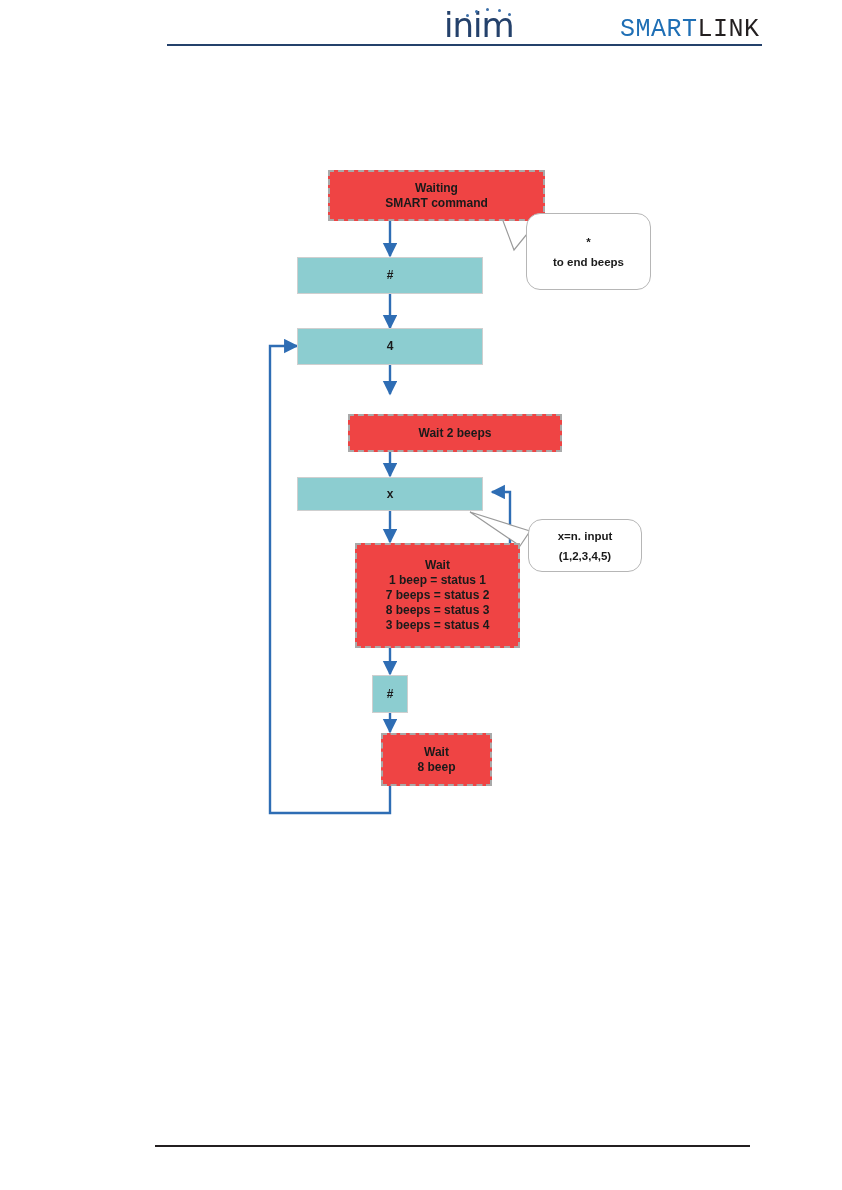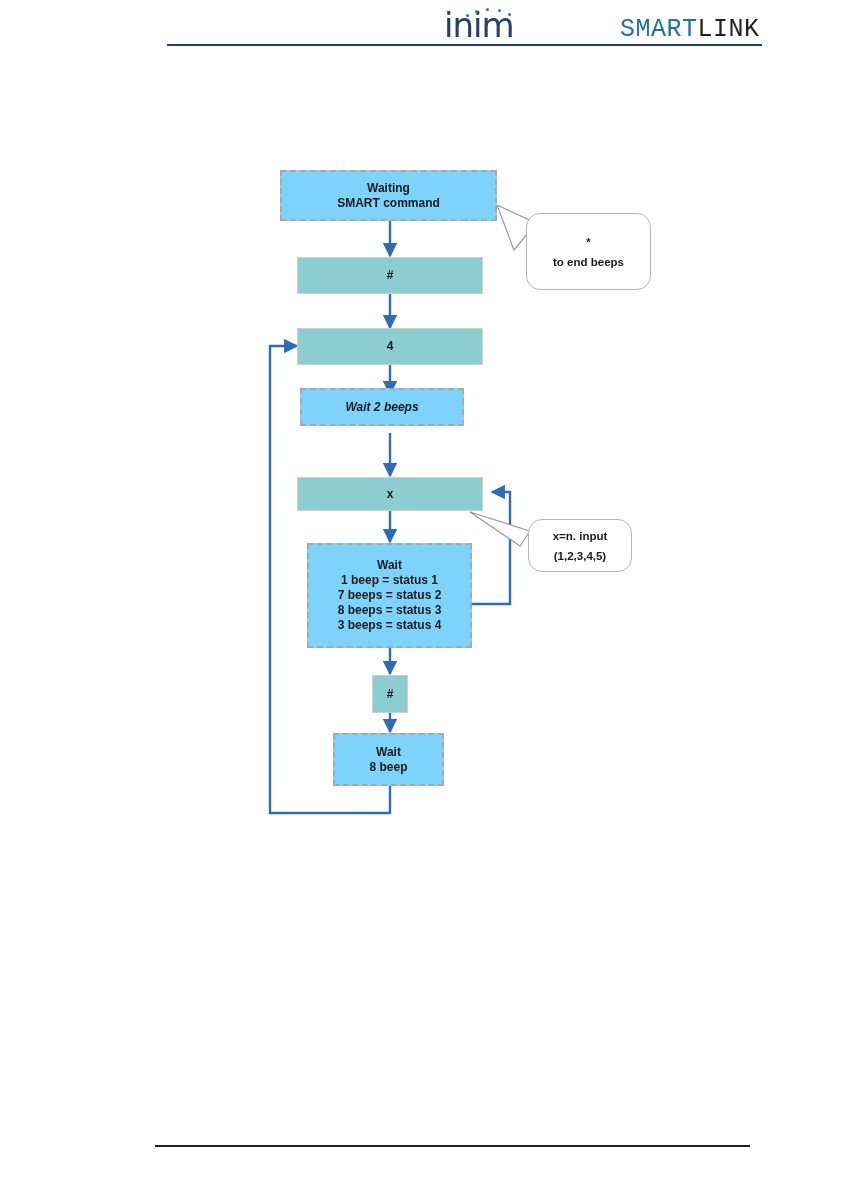--- a/index.html
+++ b/index.html
@@ -111,22 +111,23 @@
     font-weight: bold;
     font-size: 12px;
     color: #1a1a1a;
     line-height: 15px;
   }
   .node.solid {
     background: #8ccdd0;
     border: 1px solid #cfcfcf;
   }
   .node.dashed {
-    background: #7dd3fc;
+    background: #ef4444;
     border: 2px dashed #a9a9a9;
+    margin-left: 48px;
   }
   .node .line { display: block; white-space: nowrap; }
 
   .callout {
     position: absolute;
     box-sizing: border-box;
     background: #ffffff;
     border: 1px solid #b6b6b6;
     border-radius: 14px;
     display: flex;
@@ -193,21 +194,21 @@
   </div>
 
   <div class="node solid" style="left:297px; top:257px; width:186px; height:37px;">
     <span class="line">#</span>
   </div>
 
   <div class="node solid" style="left:297px; top:328px; width:186px; height:37px;">
     <span class="line">4</span>
   </div>
 
-  <div class="node dashed" style="left:300px; top:388px; width:164px; height:38px;font-style:italic;">
+  <div class="node dashed" style="left:300px; top:414px; width:214px; height:38px;">
     <span class="line">Wait 2 beeps</span>
   </div>
 
   <div class="node solid" style="left:297px; top:477px; width:186px; height:34px;">
     <span class="line">x</span>
   </div>
 
   <div class="node dashed" style="left:307px; top:543px; width:165px; height:105px;">
     <span class="line">Wait</span>
     <span class="line">1 beep = status 1</span>
@@ -223,19 +224,19 @@
   <div class="node dashed" style="left:333px; top:733px; width:111px; height:53px;">
     <span class="line">Wait</span>
     <span class="line">8 beep</span>
   </div>
 
   <div class="callout" style="left:526px; top:213px; width:125px; height:77px;">
     <span class="line">*</span>
     <span class="line">to end beeps</span>
   </div>
 
-  <div class="callout" style="left:528px; top:519px; width:104px; height:53px;">
+  <div class="callout" style="left:528px; top:519px; width:114px; height:53px;">
     <span class="line">x=n. input</span>
     <span class="line">(1,2,3,4,5)</span>
   </div>
 </div>
 
 <div class="footer-rule"></div>
 
 </body></html>

